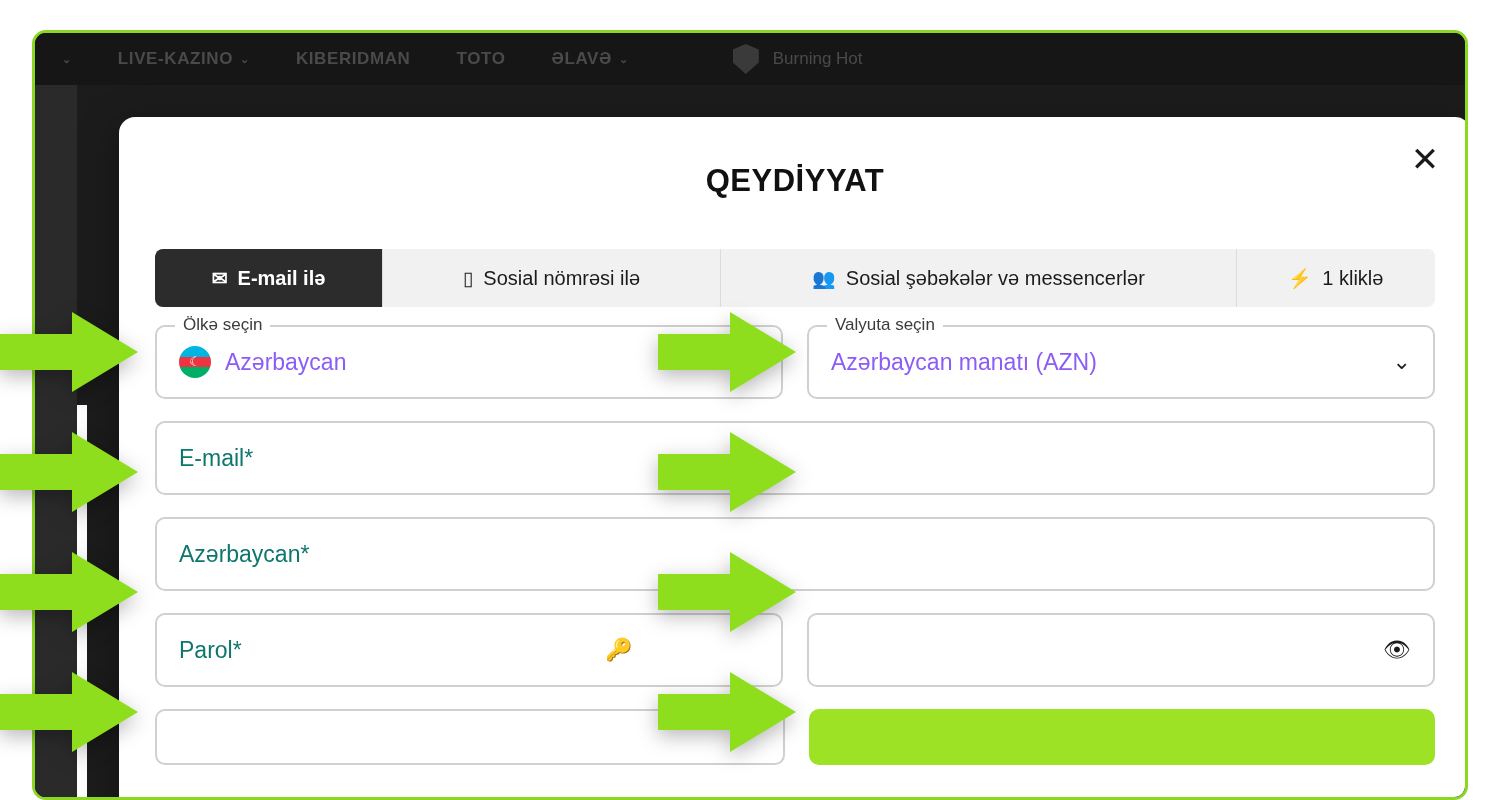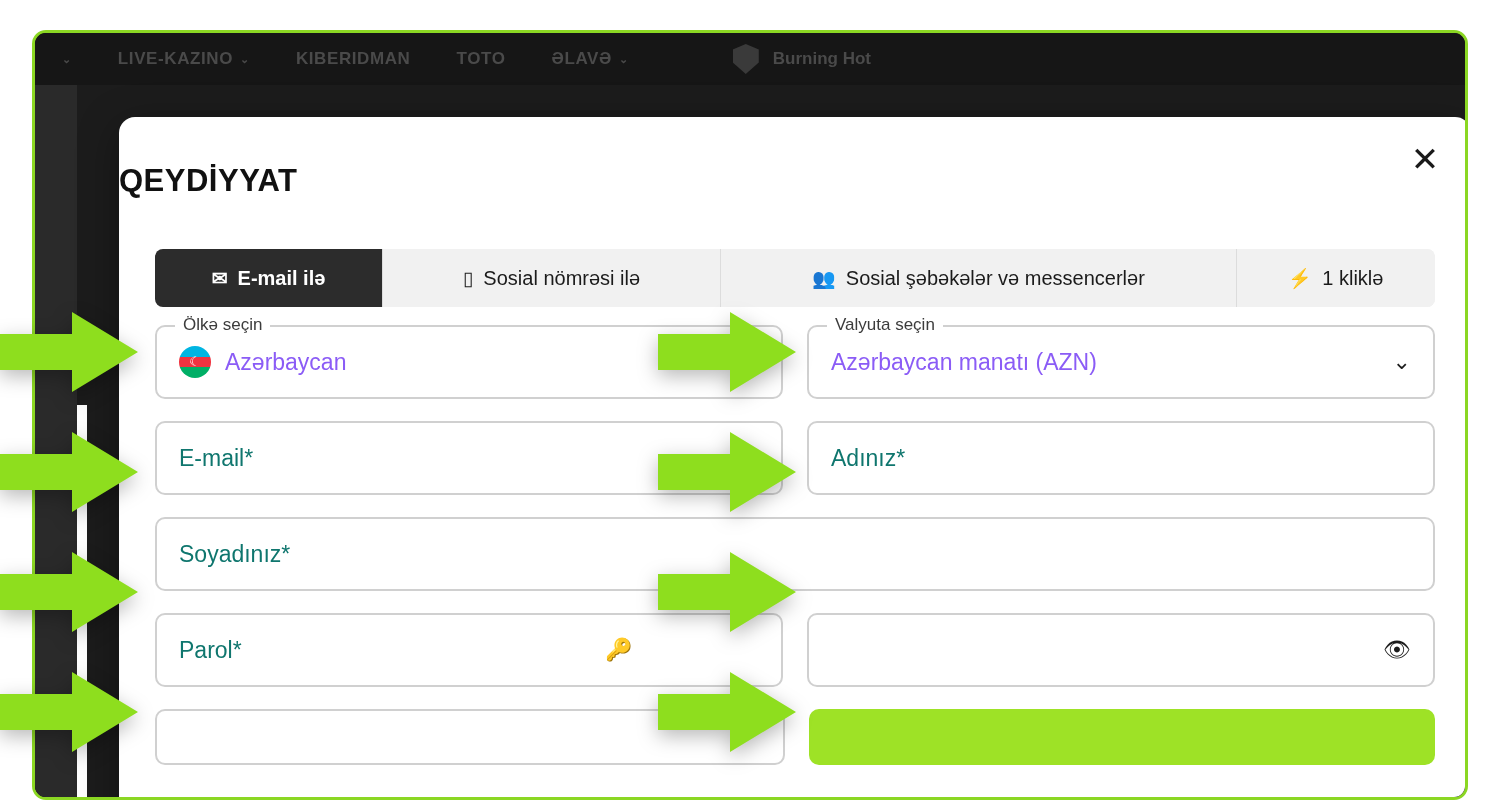--- a/index.html
+++ b/index.html
@@ -71,21 +71,21 @@
   }
   .nav-brand .brand-mark {
     width: 26px;
     height: 30px;
     background: #3a3a3a;
     clip-path: polygon(50% 0%, 100% 18%, 100% 62%, 50% 100%, 0% 62%, 0% 18%);
   }
   .nav-brand .brand-text {
     color: #4a4a4a;
     font-size: 17px;
-    font-weight: 700;
+    font-weight: 400;
   }
 
   .site-body {
     position: absolute;
     left: 0;
     top: 52px;
     right: 0;
     bottom: 0;
     background: #1c1c1c;
   }
@@ -155,20 +155,21 @@
     line-height: 1;
     font-weight: 400;
     background: none;
     border: none;
     padding: 0;
   }
 
   .modal-title {
     margin: 0;
     padding-top: 46px;
+    text-align: center;
     font-size: 31px;
     font-weight: 700;
     color: #111111;
     letter-spacing: 0.5px;
   }
 
   
   .tabs {
     position: absolute;
     left: 36px;
@@ -390,28 +391,25 @@
             <span class="field-legend">Valyuta seçin</span>
             <span class="field-value">Azərbaycan manatı (AZN)</span>
             <span class="field-icon">⌄</span>
           </div>
         </div>
 
         <div class="row">
           <div class="field">
             <span class="field-placeholder">E-mail*</span>
           </div>
-          <div class="field">
-            <span class="field-placeholder">Adınız*</span>
-          </div>
         </div>
 
         <div class="row">
           <div class="field">
-            <span class="field-placeholder">Soyadınız*</span>
+            <span class="field-placeholder">Azərbaycan*</span>
           </div>
         </div>
 
         <div class="row">
           <div class="field">
             <span class="field-placeholder">Parol*</span>
             <span class="field-icon" style="right:148px;">🔑</span>
           </div>
           <div class="field">
             <span class="field-icon">👁</span>

